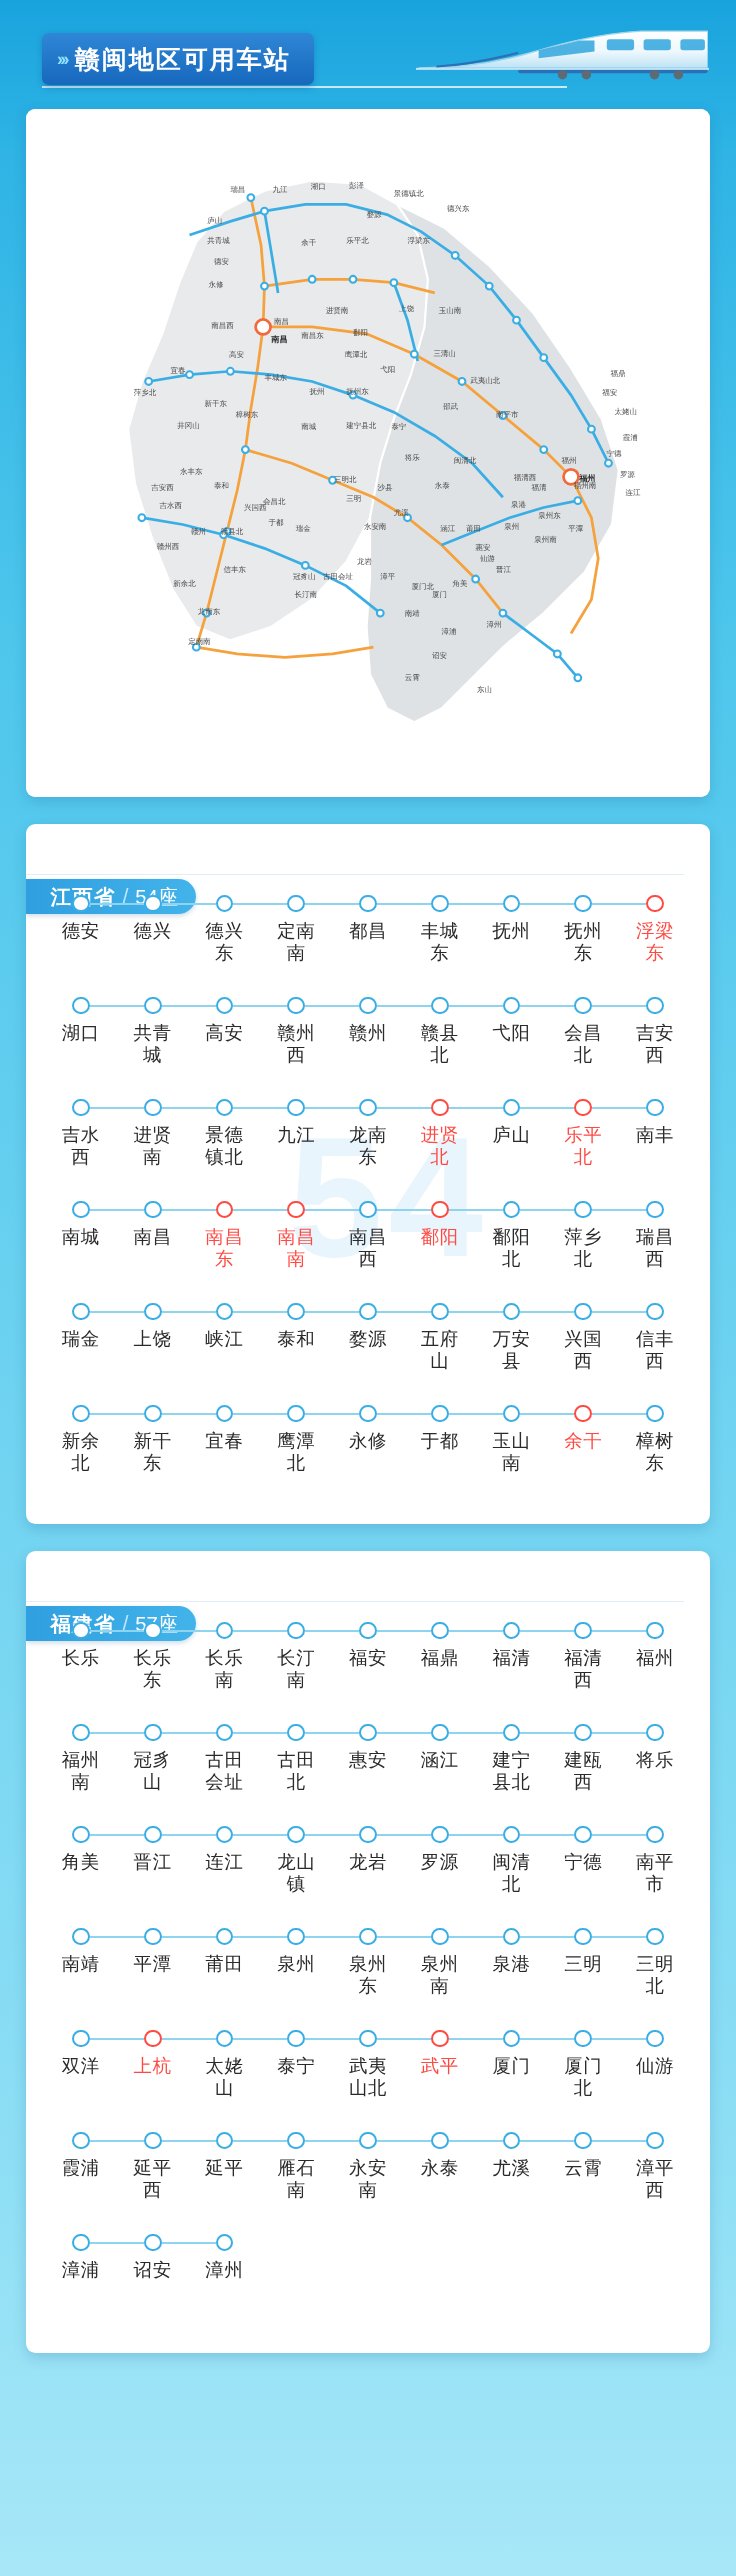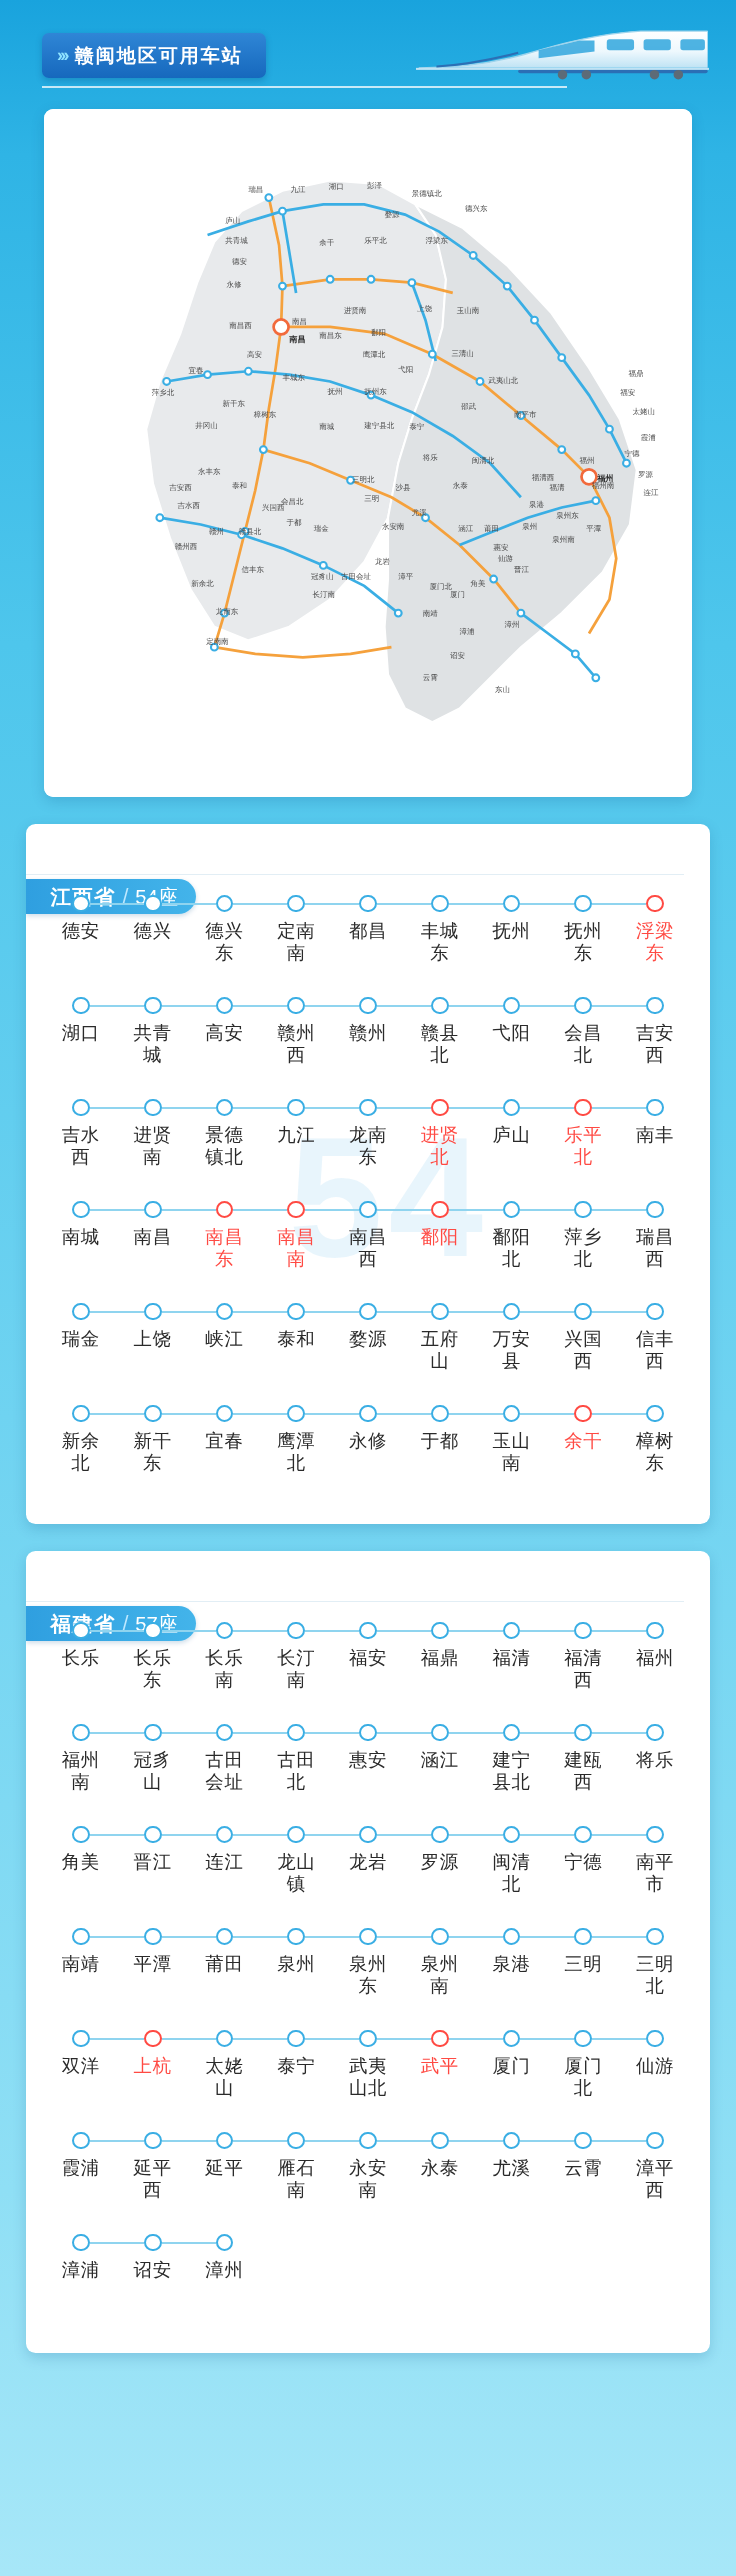--- a/index.html
+++ b/index.html
@@ -35,42 +35,42 @@
   }
   .title-arrows{
     color:#8fe3ff;
     font-size:17.7px;
     letter-spacing:-2.7px;
     margin-right:8.2px;
     font-weight:bold;
   }
   .title-text{
     color:#ffffff;
-    font-size:19px;
+    font-size:25px;
     font-weight:bold;
     letter-spacing:2px;
     white-space:nowrap;
   }
   .title-underline{
     position:absolute;
     left:42px; top:86px;
     width:525px; height:2px;
     background:rgba(255,255,255,.75);
     z-index:1;
   }
   .train{
     position:absolute;
     right:27px; top:20.4px;
     width:293px; height:63px;
     z-index:2;
   }
   
   .map-card{
     position:relative;
-    margin:0 44px;
+    margin:0 26px;
     height:688px;
     background:#ffffff;
     border-radius:9.5px;
     box-shadow:0 4.1px 12.3px rgba(0,70,130,.18);
     overflow:hidden;
   }
   .map-card svg{display:block;}
   
   .province{
     margin:27px 26px 0 26px;

